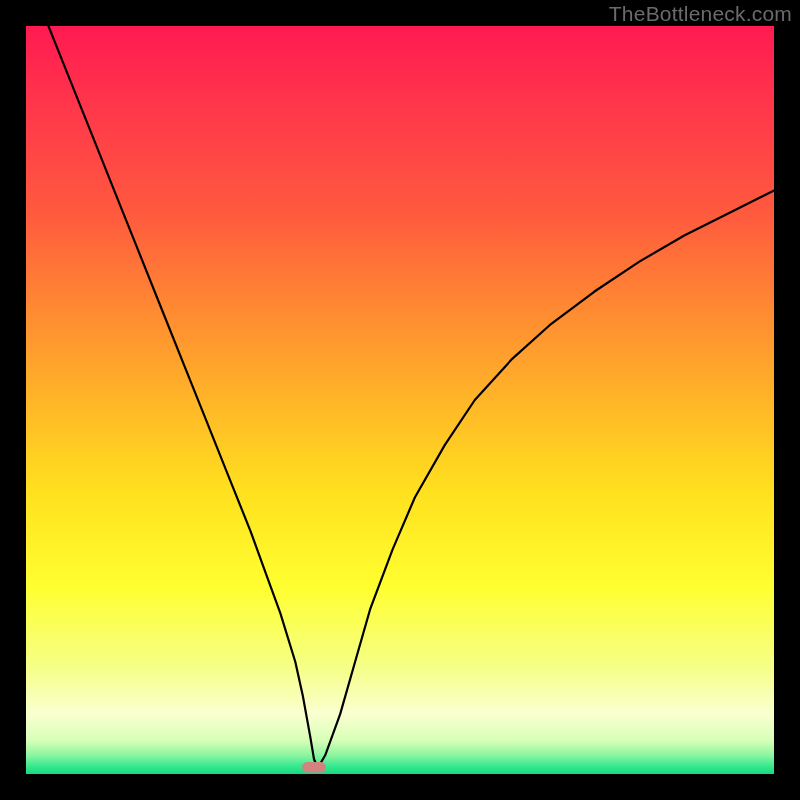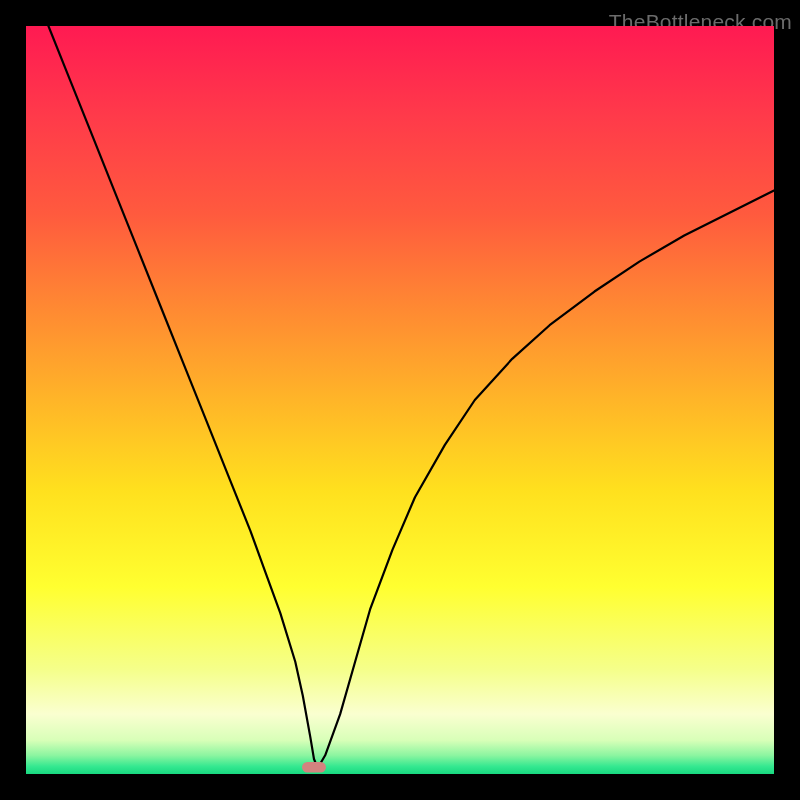--- a/index.html
+++ b/index.html
@@ -21,21 +21,21 @@
   }
   .plot {
     position: absolute;
     top: 26px;
     left: 26px;
     width: 748px;
     height: 748px;
   }
   .watermark {
     position: absolute;
-    top: 10px;
+    top: 2px;
     right: 8px;
     color: #6b6b6b;
     font-size: 21px;
     font-weight: 500;
     letter-spacing: 0.2px;
   }
   svg { display: block; }
 </style>
 </head>
 <body>

